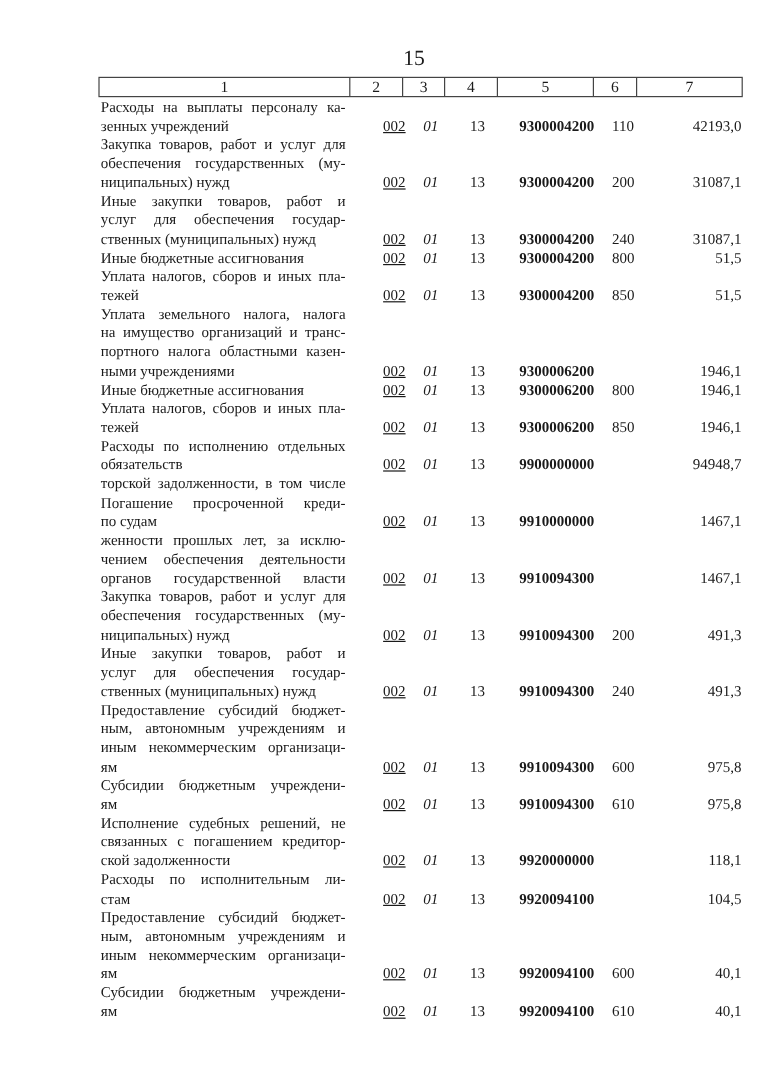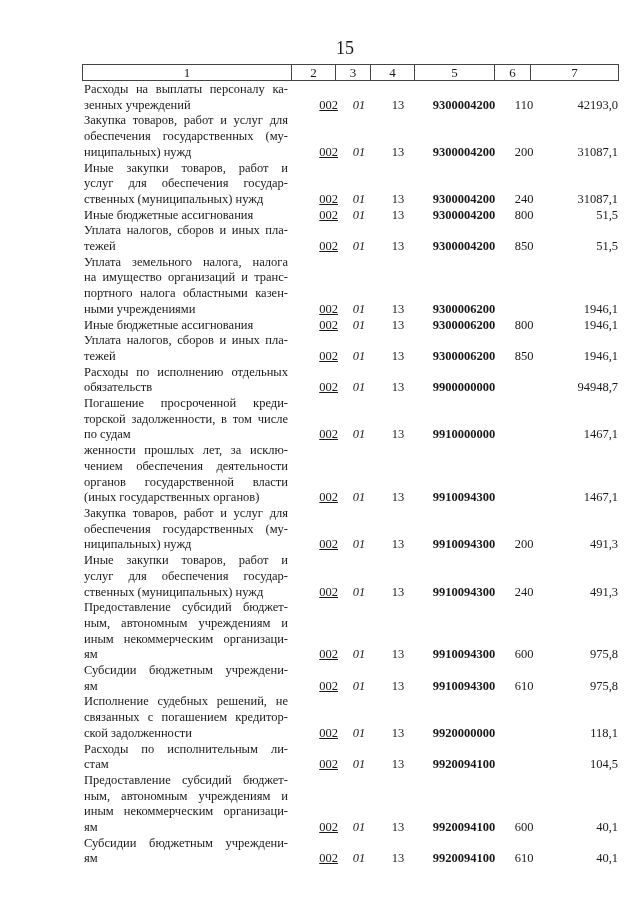--- a/index.html
+++ b/index.html
@@ -15,21 +15,21 @@
   .c5 { width: 80px; } .c6 { width: 36px; } .c7 { width: 88px; }
   .rows { position: absolute; top: 82px; left: 84px; width: 534px; font-size: 12.5px; }
   .row { display: flex; align-items: flex-end; line-height: 15.7px; }
   .row .d { width: 208px; text-align: justify; padding-right: 4px; box-sizing: border-box; }
   .row .d span { display: block; text-align: justify; text-align-last: justify; white-space: nowrap; }
   .row .d span.last { text-align-last: left; }
   .row .v2 { width: 46px; text-align: right; padding-left: 8px; box-sizing: border-box; text-decoration: underline; }
   .row .v3 { width: 36px; text-align: center; padding-left: 6px; box-sizing: border-box; font-style: italic; }
   .row .v4 { width: 42px; text-align: center; padding-left: 6px; box-sizing: border-box; }
   .row .v5 { width: 84px; text-align: center; padding-left: 12px; box-sizing: border-box; font-weight: bold; }
-  .row .v6 { width: 38px; text-align: center; padding-left: 10px; box-sizing: border-box; }
+  .row .v6 { width: 38px; text-align: left; padding-left: 10px; box-sizing: border-box; }
   .row .v7 { width: 80px; text-align: right; }
 </style>
 </head>
 <body>
 
 <div class="page-num">15</div>
 
 <div class="head">
   <div class="c1">1</div>
   <div class="c2">2</div>
@@ -146,37 +146,36 @@
       </div>
       <div class="v2">002</div>
       <div class="v3">01</div>
       <div class="v4">13</div>
       <div class="v5">9900000000</div>
       <div class="v6"></div>
       <div class="v7">94948,7</div>
     </div>
     <div class="row">
       <div class="d">
+        <span>торской задолженности, в том числе</span>
         <span>Погашение просроченной креди-</span>
-        <span>торской задолженности, в том числе</span>
         <span class="last">по судам</span>
       </div>
       <div class="v2">002</div>
       <div class="v3">01</div>
       <div class="v4">13</div>
       <div class="v5">9910000000</div>
       <div class="v6"></div>
       <div class="v7">1467,1</div>
     </div>
     <div class="row">
       <div class="d">
         <span>женности прошлых лет, за исклю-</span>
         <span>чением обеспечения деятельности</span>
         <span>органов государственной власти</span>
-        <span class="last">(иных государственных органов)</span>
       </div>
       <div class="v2">002</div>
       <div class="v3">01</div>
       <div class="v4">13</div>
       <div class="v5">9910094300</div>
       <div class="v6"></div>
       <div class="v7">1467,1</div>
     </div>
     <div class="row">
       <div class="d">

